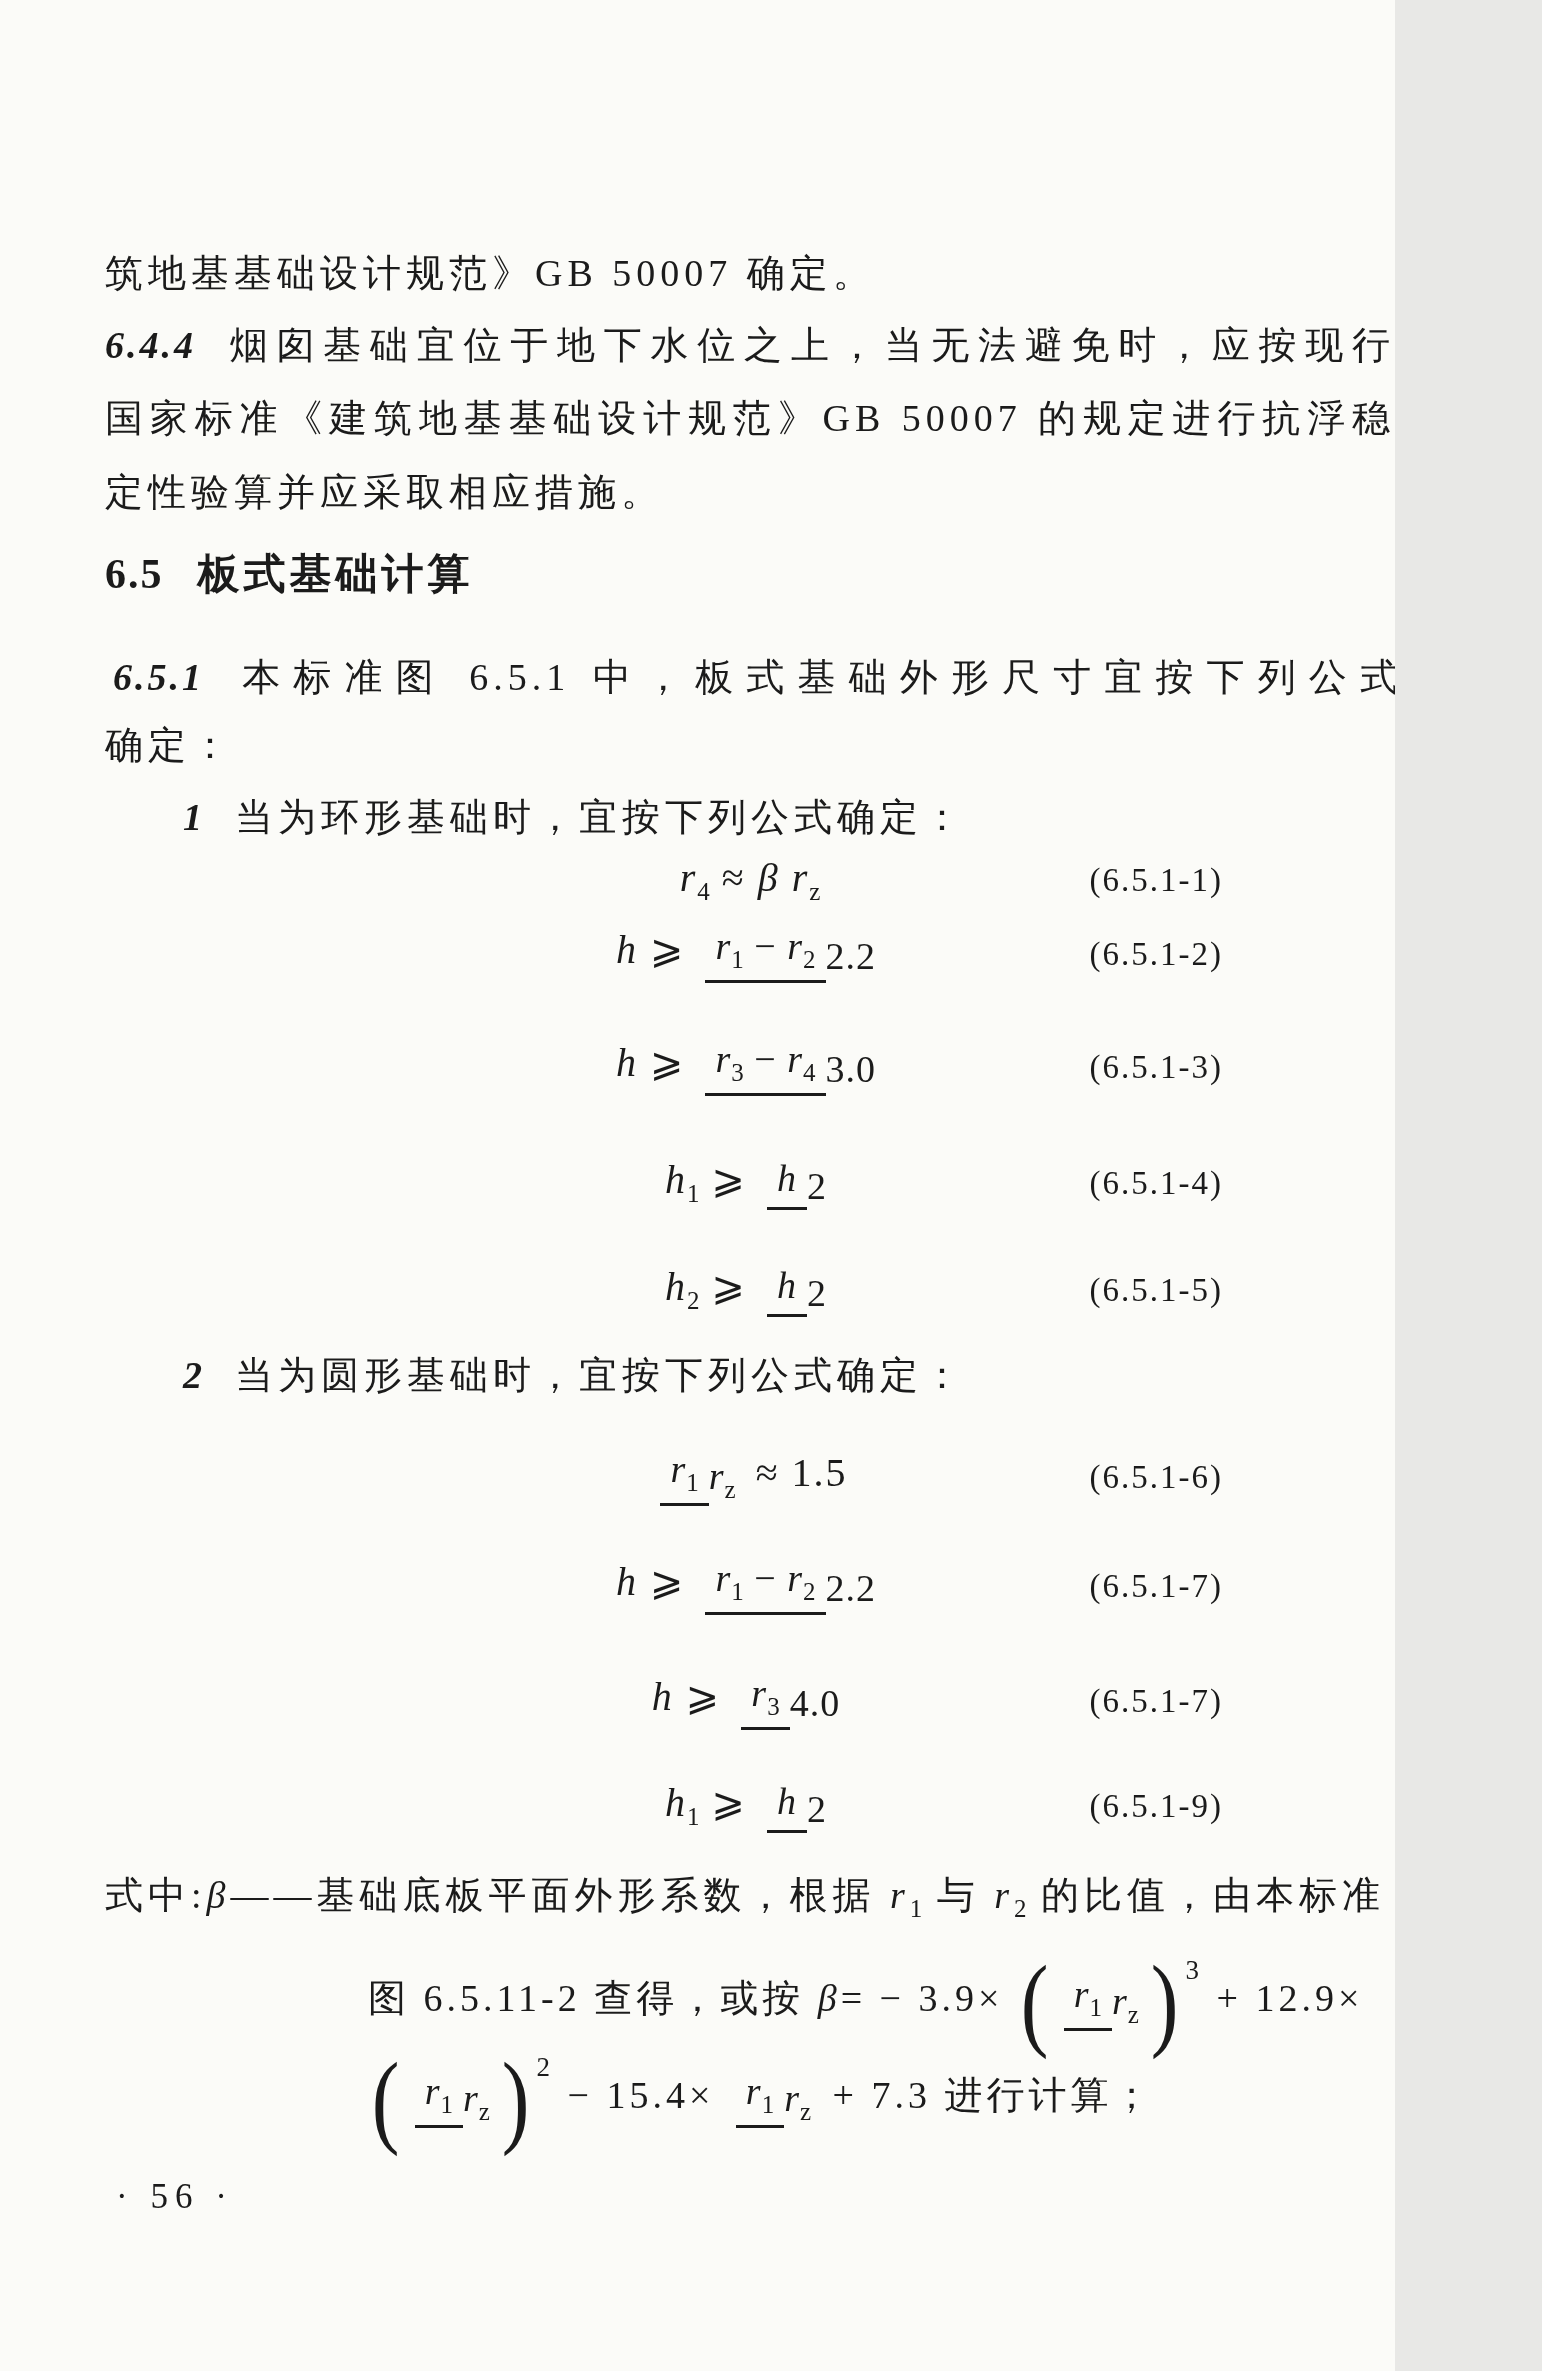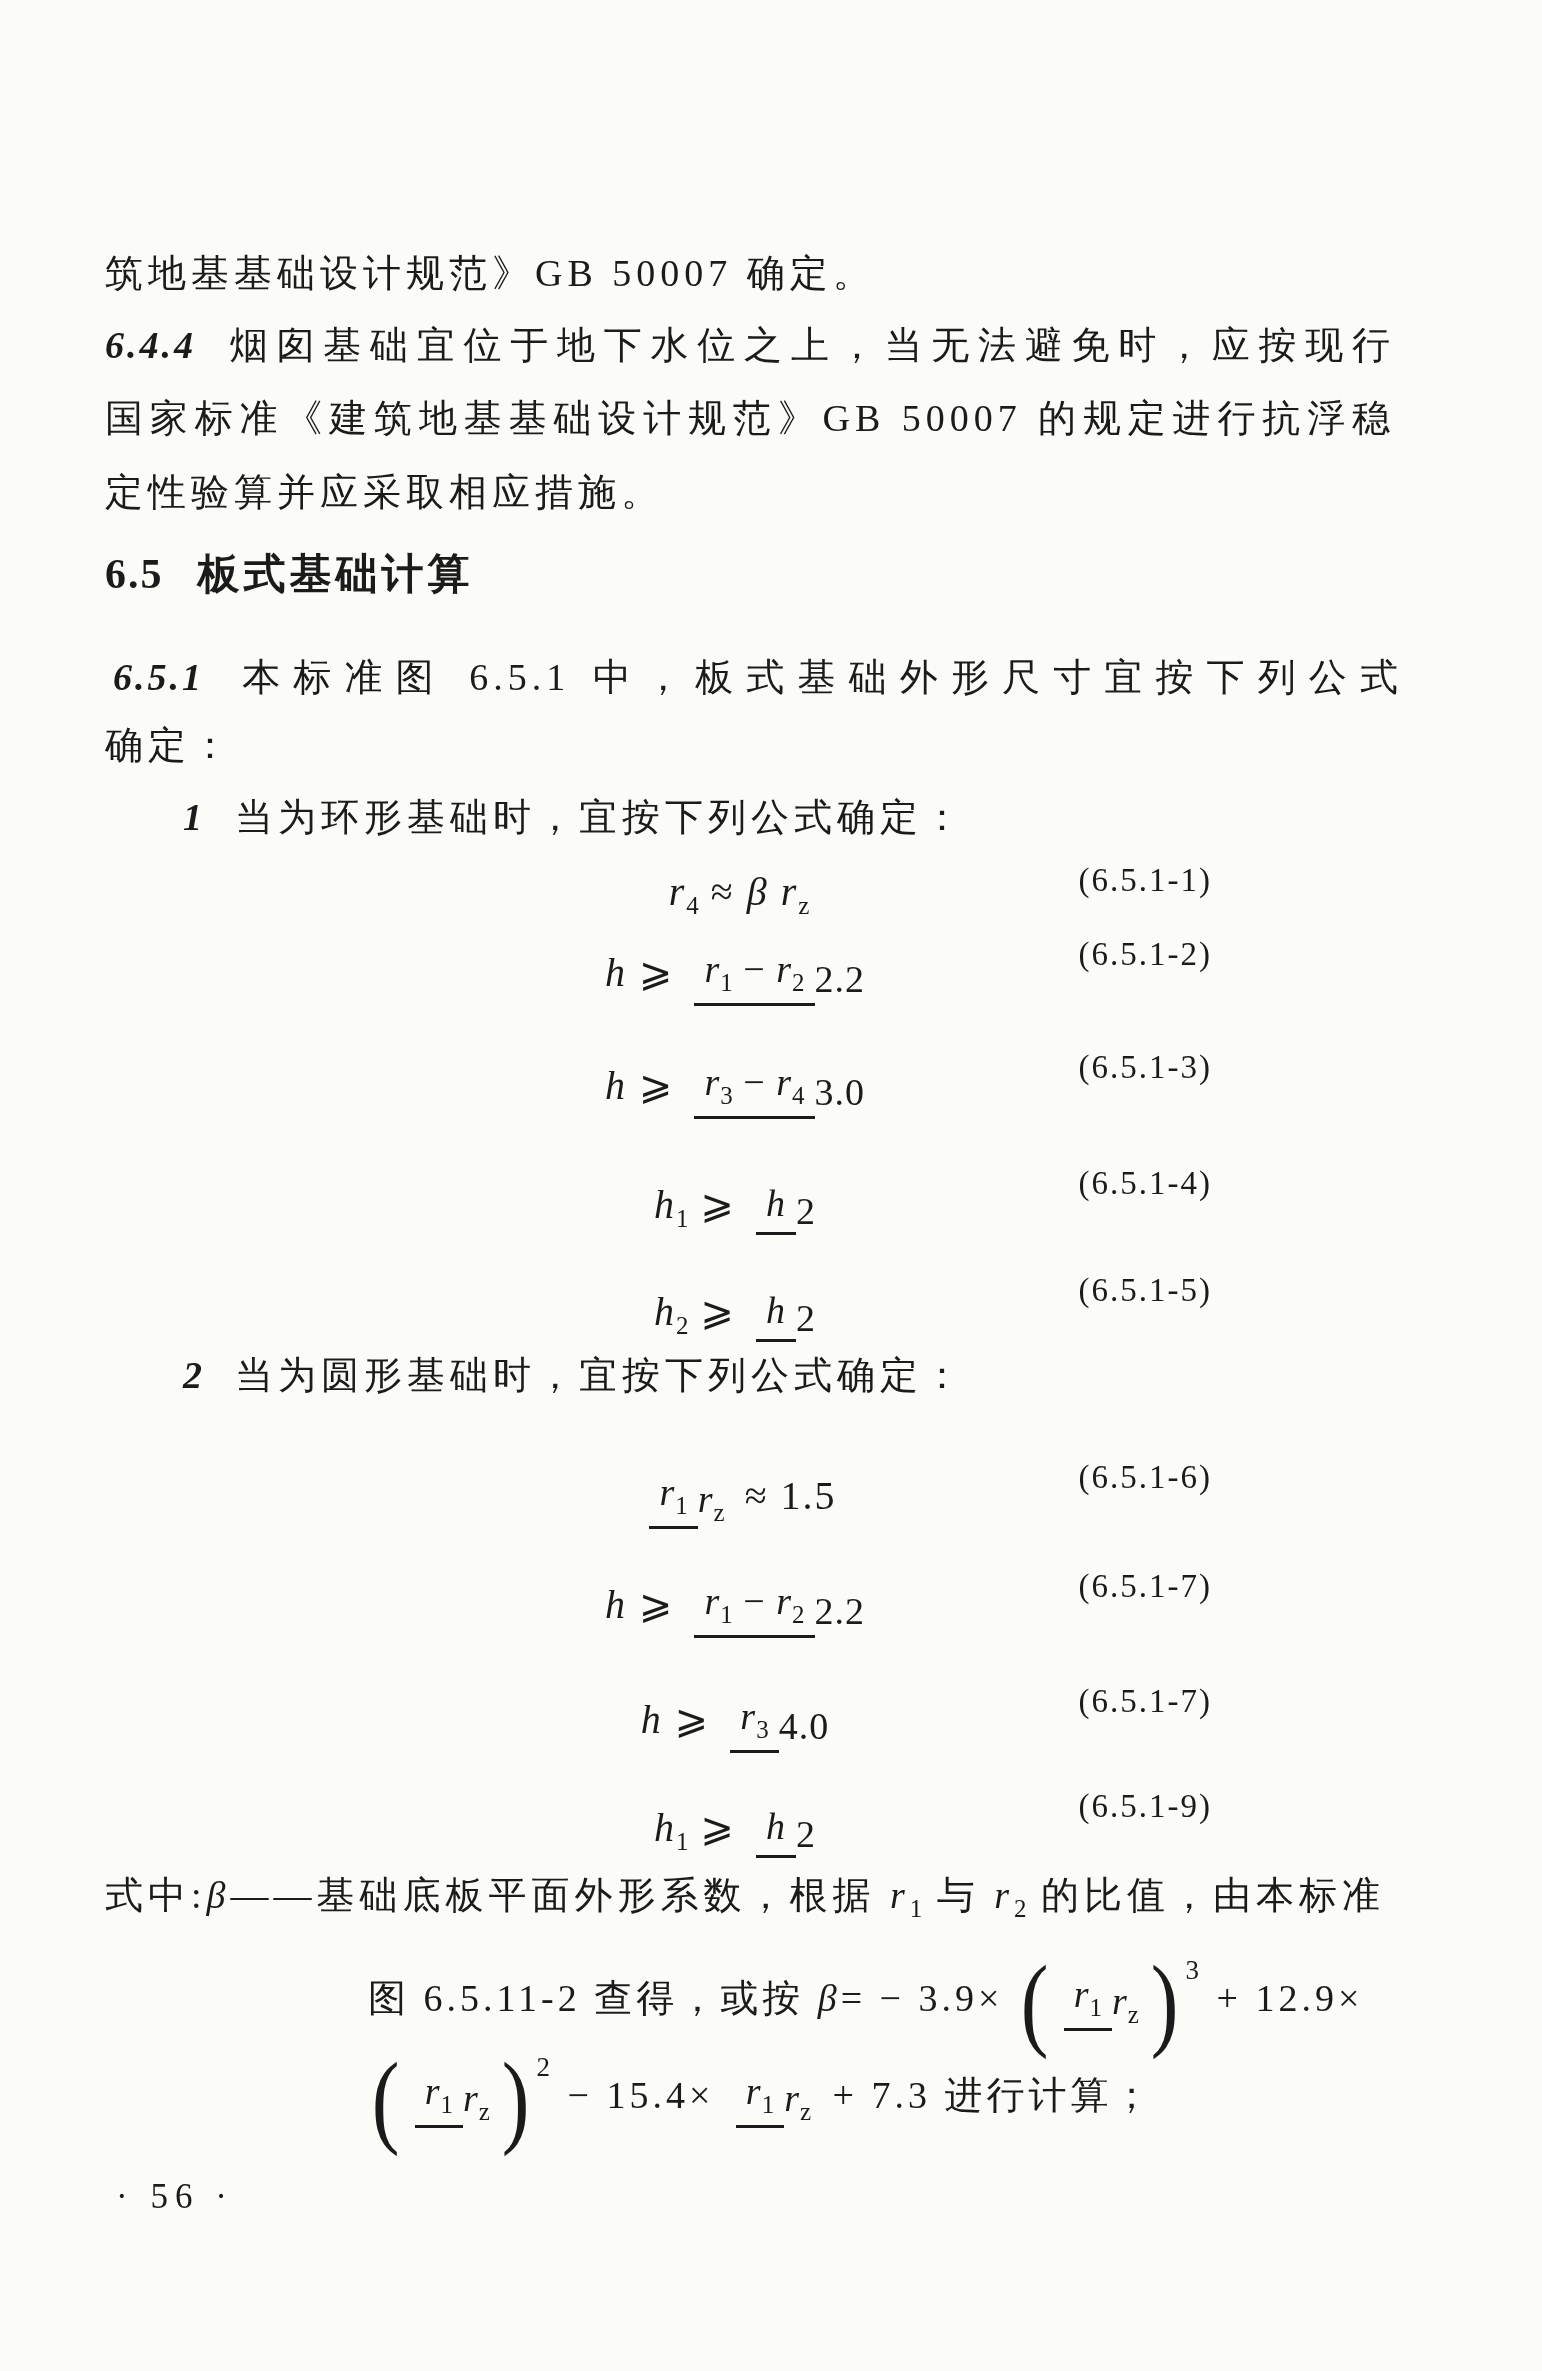--- a/index.html
+++ b/index.html
@@ -1,18 +1,18 @@
 <!DOCTYPE html>
 <html><head>
 <meta charset="utf-8">
 <style>
   html,body{margin:0;padding:0;background:#e8e8e6;}
   .page{
     position:relative;
-    width:1542px;height:2371px;
+    width:1395px;height:2371px;
     background:var(--paper,#fbfbf8);
     color:var(--ink,#1b1b1b);
     font-family:"Liberation Serif","DejaVu Serif",serif;
     overflow:hidden;
   }
   .line{
     position:absolute;
     font-size:38px;line-height:1.22;
     letter-spacing:5px;
     white-space:nowrap;
@@ -22,22 +22,22 @@
   .lbl{font-weight:bold;letter-spacing:3px;margin-right:30px;font-style:italic;}
   .indent1{padding-left:78px;box-sizing:border-box;}
   .heading{
     position:absolute;left:105px;width:1290px;
     text-align:left;font-weight:bold;
     font-size:42px;letter-spacing:4px;white-space:nowrap;
   }
   .hnum{margin-right:34px;letter-spacing:2px;}
   
   .frow{
-    position:absolute;left:94px;width:1290px;
-    display:flex;align-items:flex-end;justify-content:center;
+    position:absolute;left:105px;width:1290px;
+    display:flex;align-items:center;justify-content:center;
   }
   .fx{
     font-size:40px;letter-spacing:2px;white-space:pre;
     font-family:"Liberation Serif","DejaVu Serif","DejaVu Sans",serif;
   }
   .fxw{
     font-size:38px;letter-spacing:4px;white-space:pre;
     font-family:"Liberation Serif","DejaVu Serif","DejaVu Sans",serif;
   }
   .eqtag{

